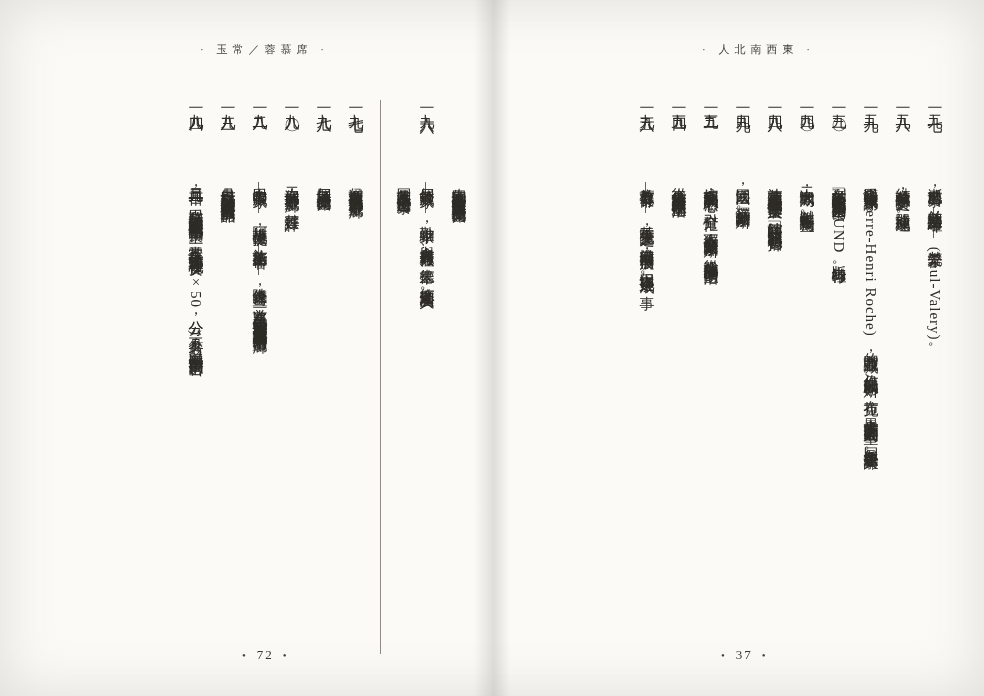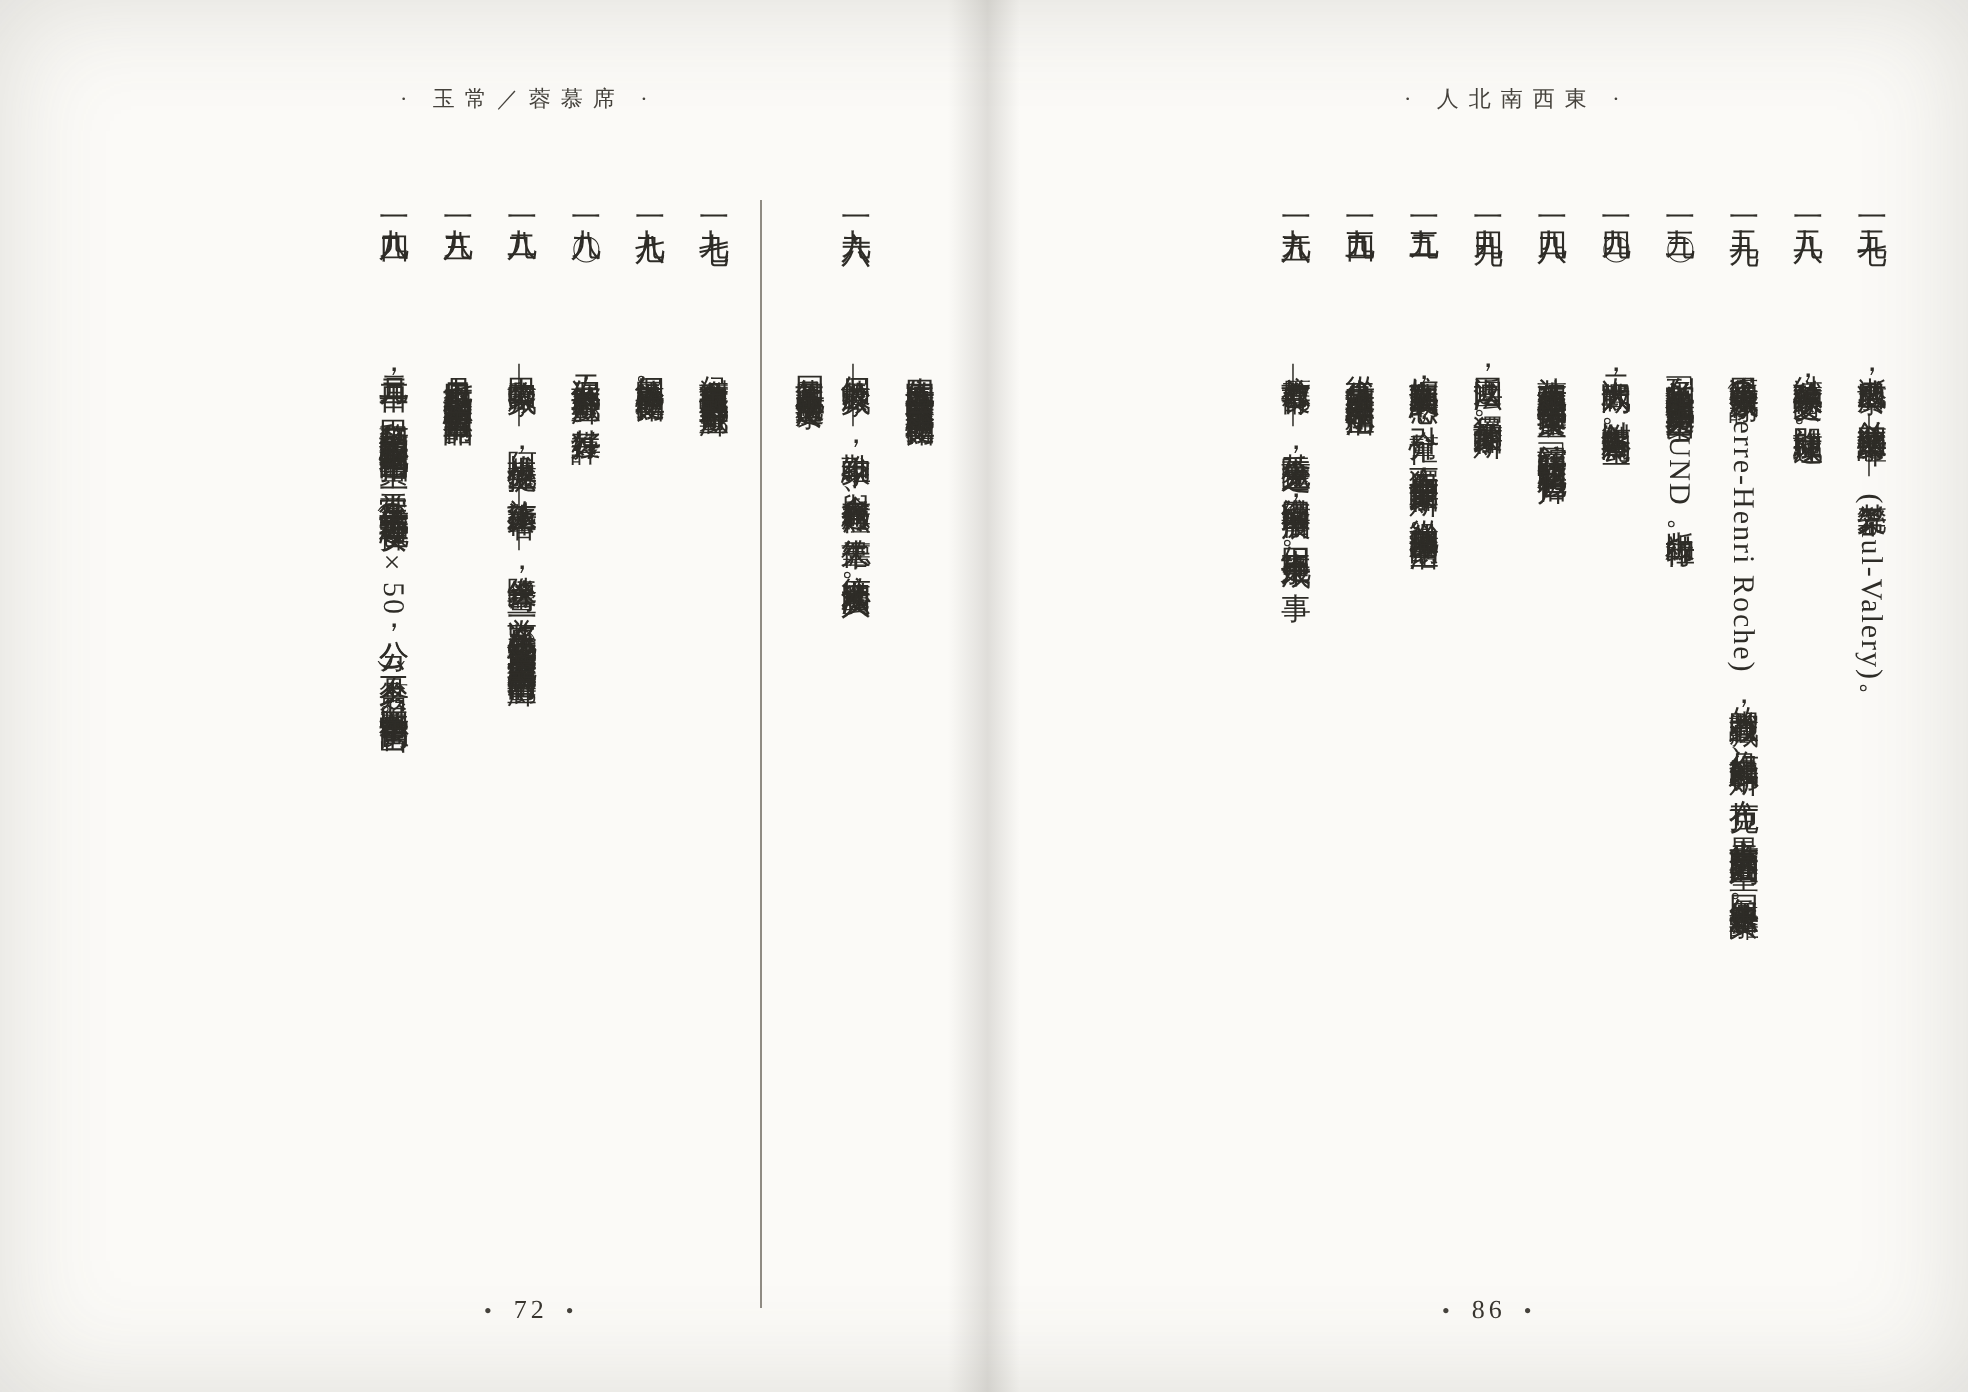--- a/index.html
+++ b/index.html
@@ -180,18 +180,18 @@
           </div>
         </div>
         <div class="entry">
           <div class="year">一九六五</div>
           <div class="body">
             <p>應前教育部長——黃季陸先生之邀，準備回國舉辦個展，但因事拖延未成。事</p>
           </div>
         </div>
       </div>
     <div class="folio">
-      <span class="dot">•</span><span class="num">86</span><span class="dot">•</span>
+      <span class="dot">•</span><span class="num">37</span><span class="dot">•</span>
     </div>
   </div>
 
   <div class="gutter"></div>
 </div>
 
 </body></html>

